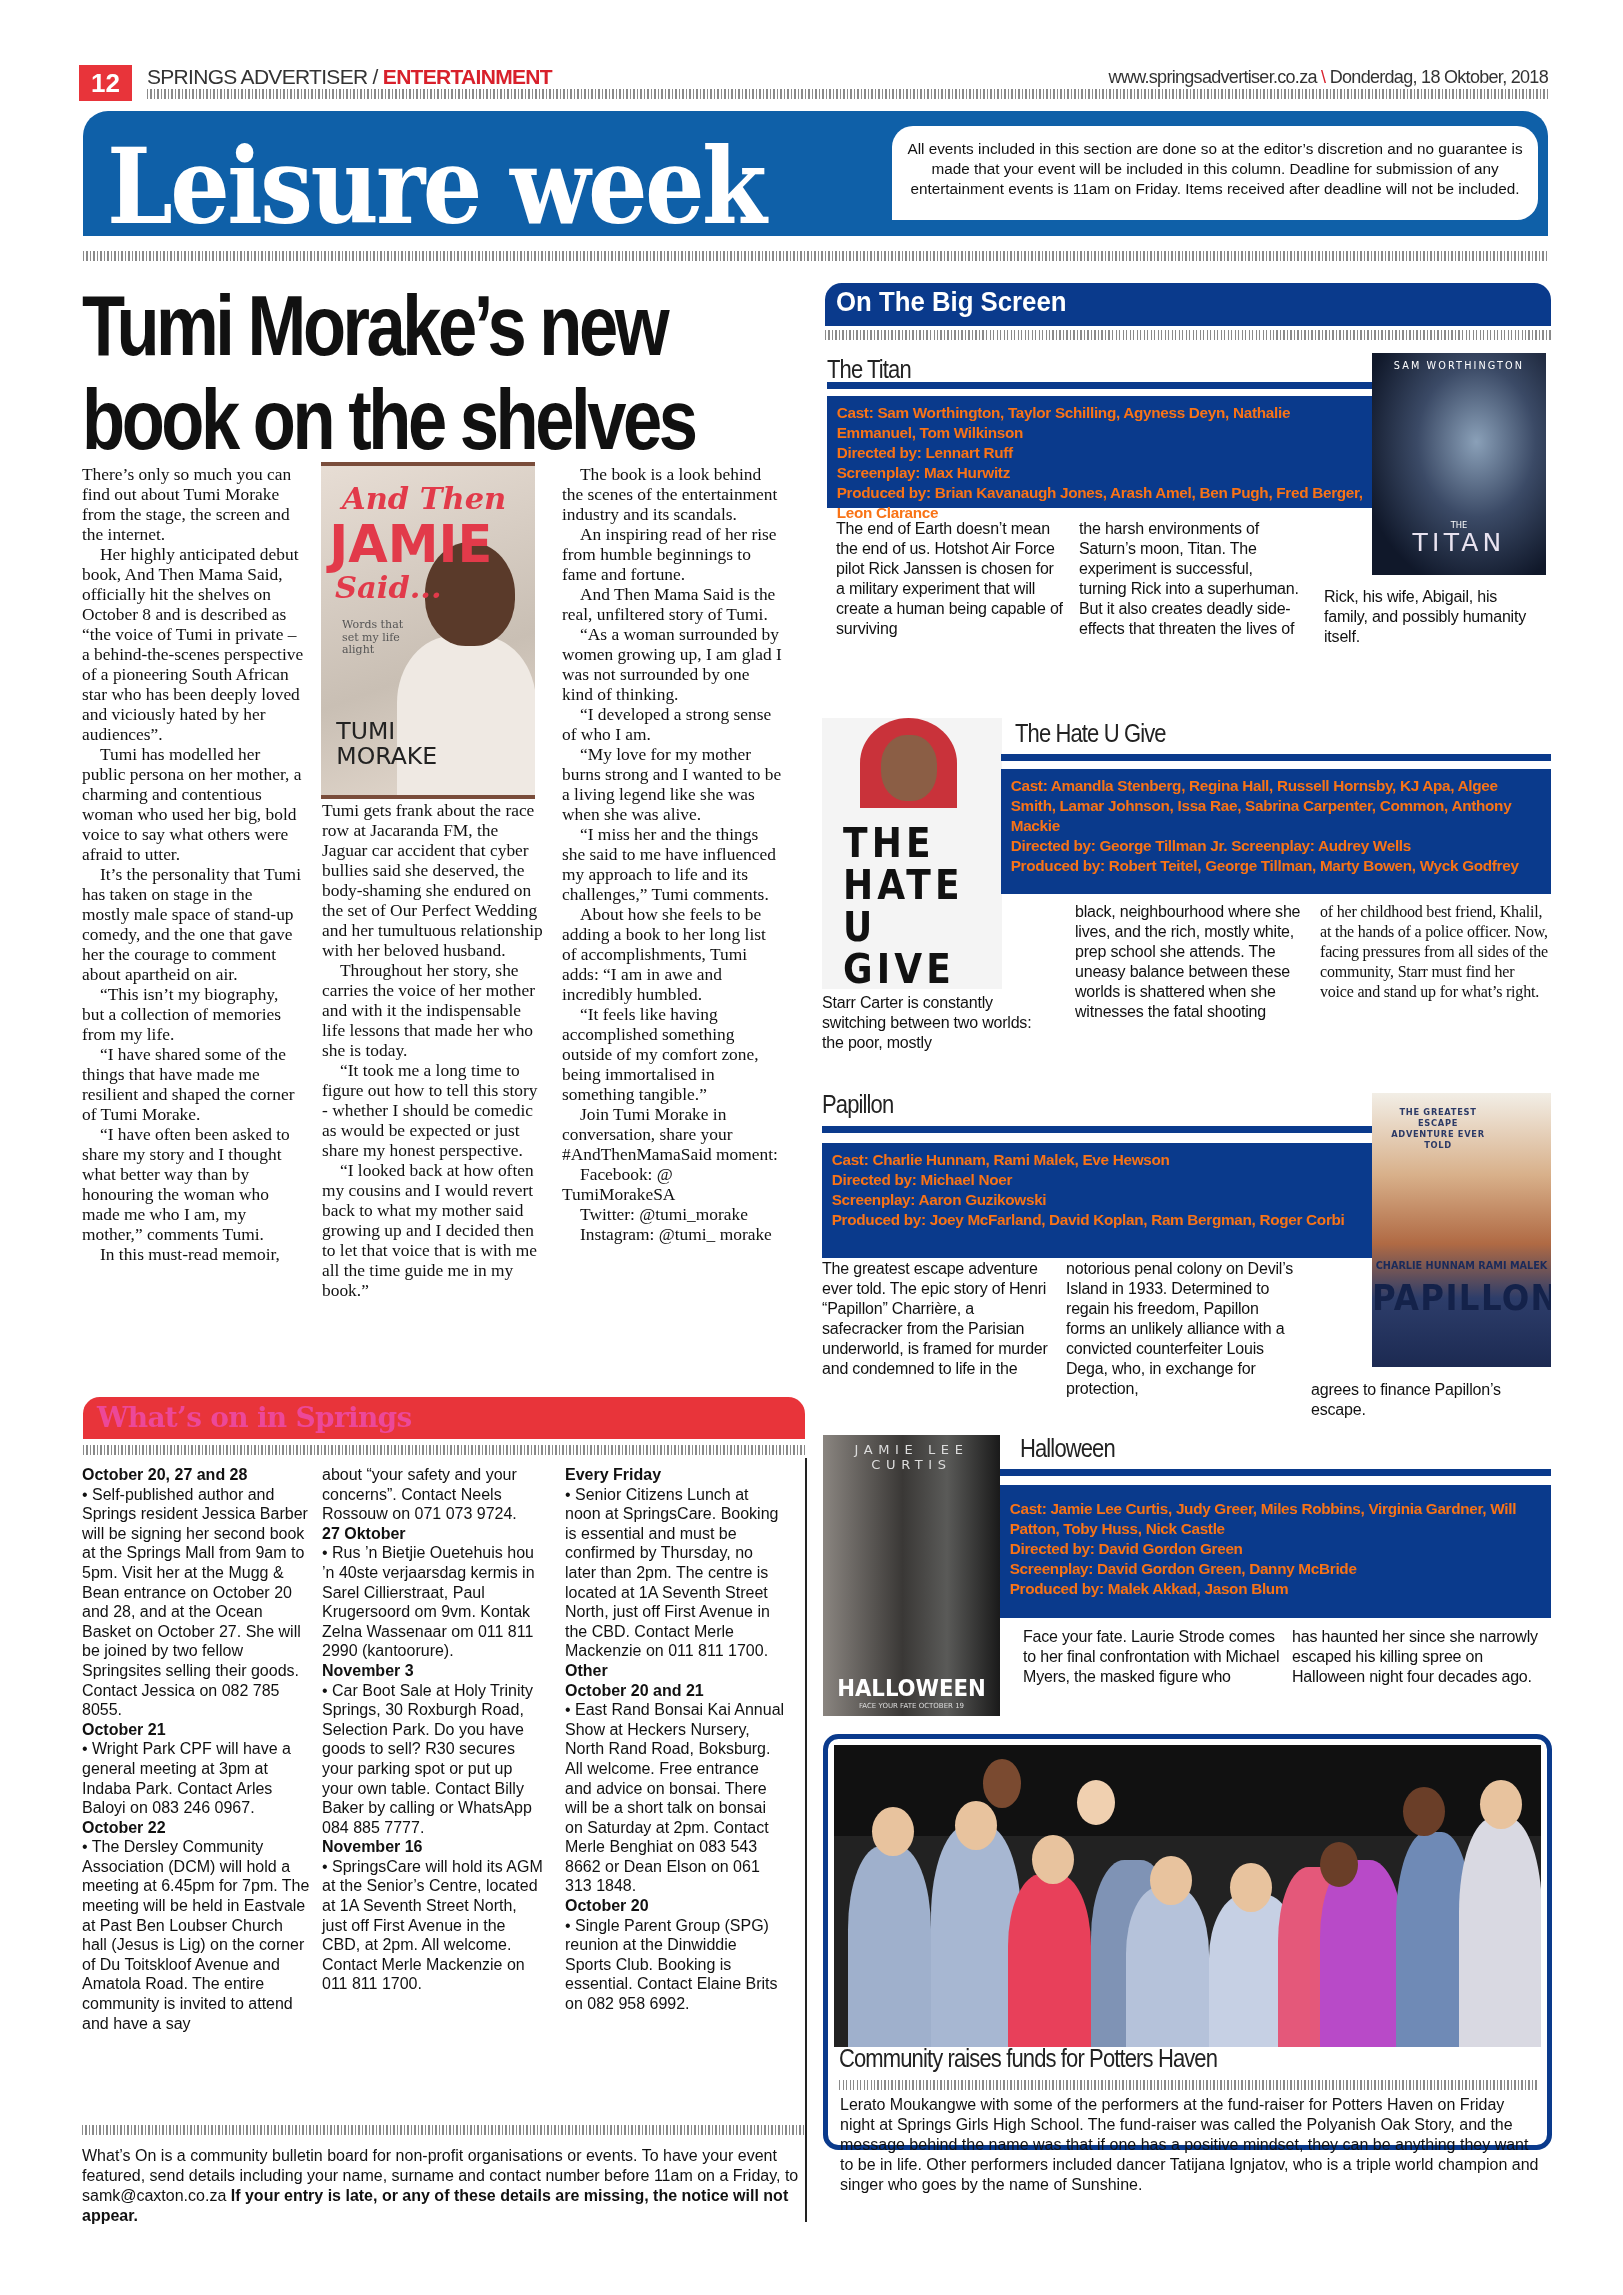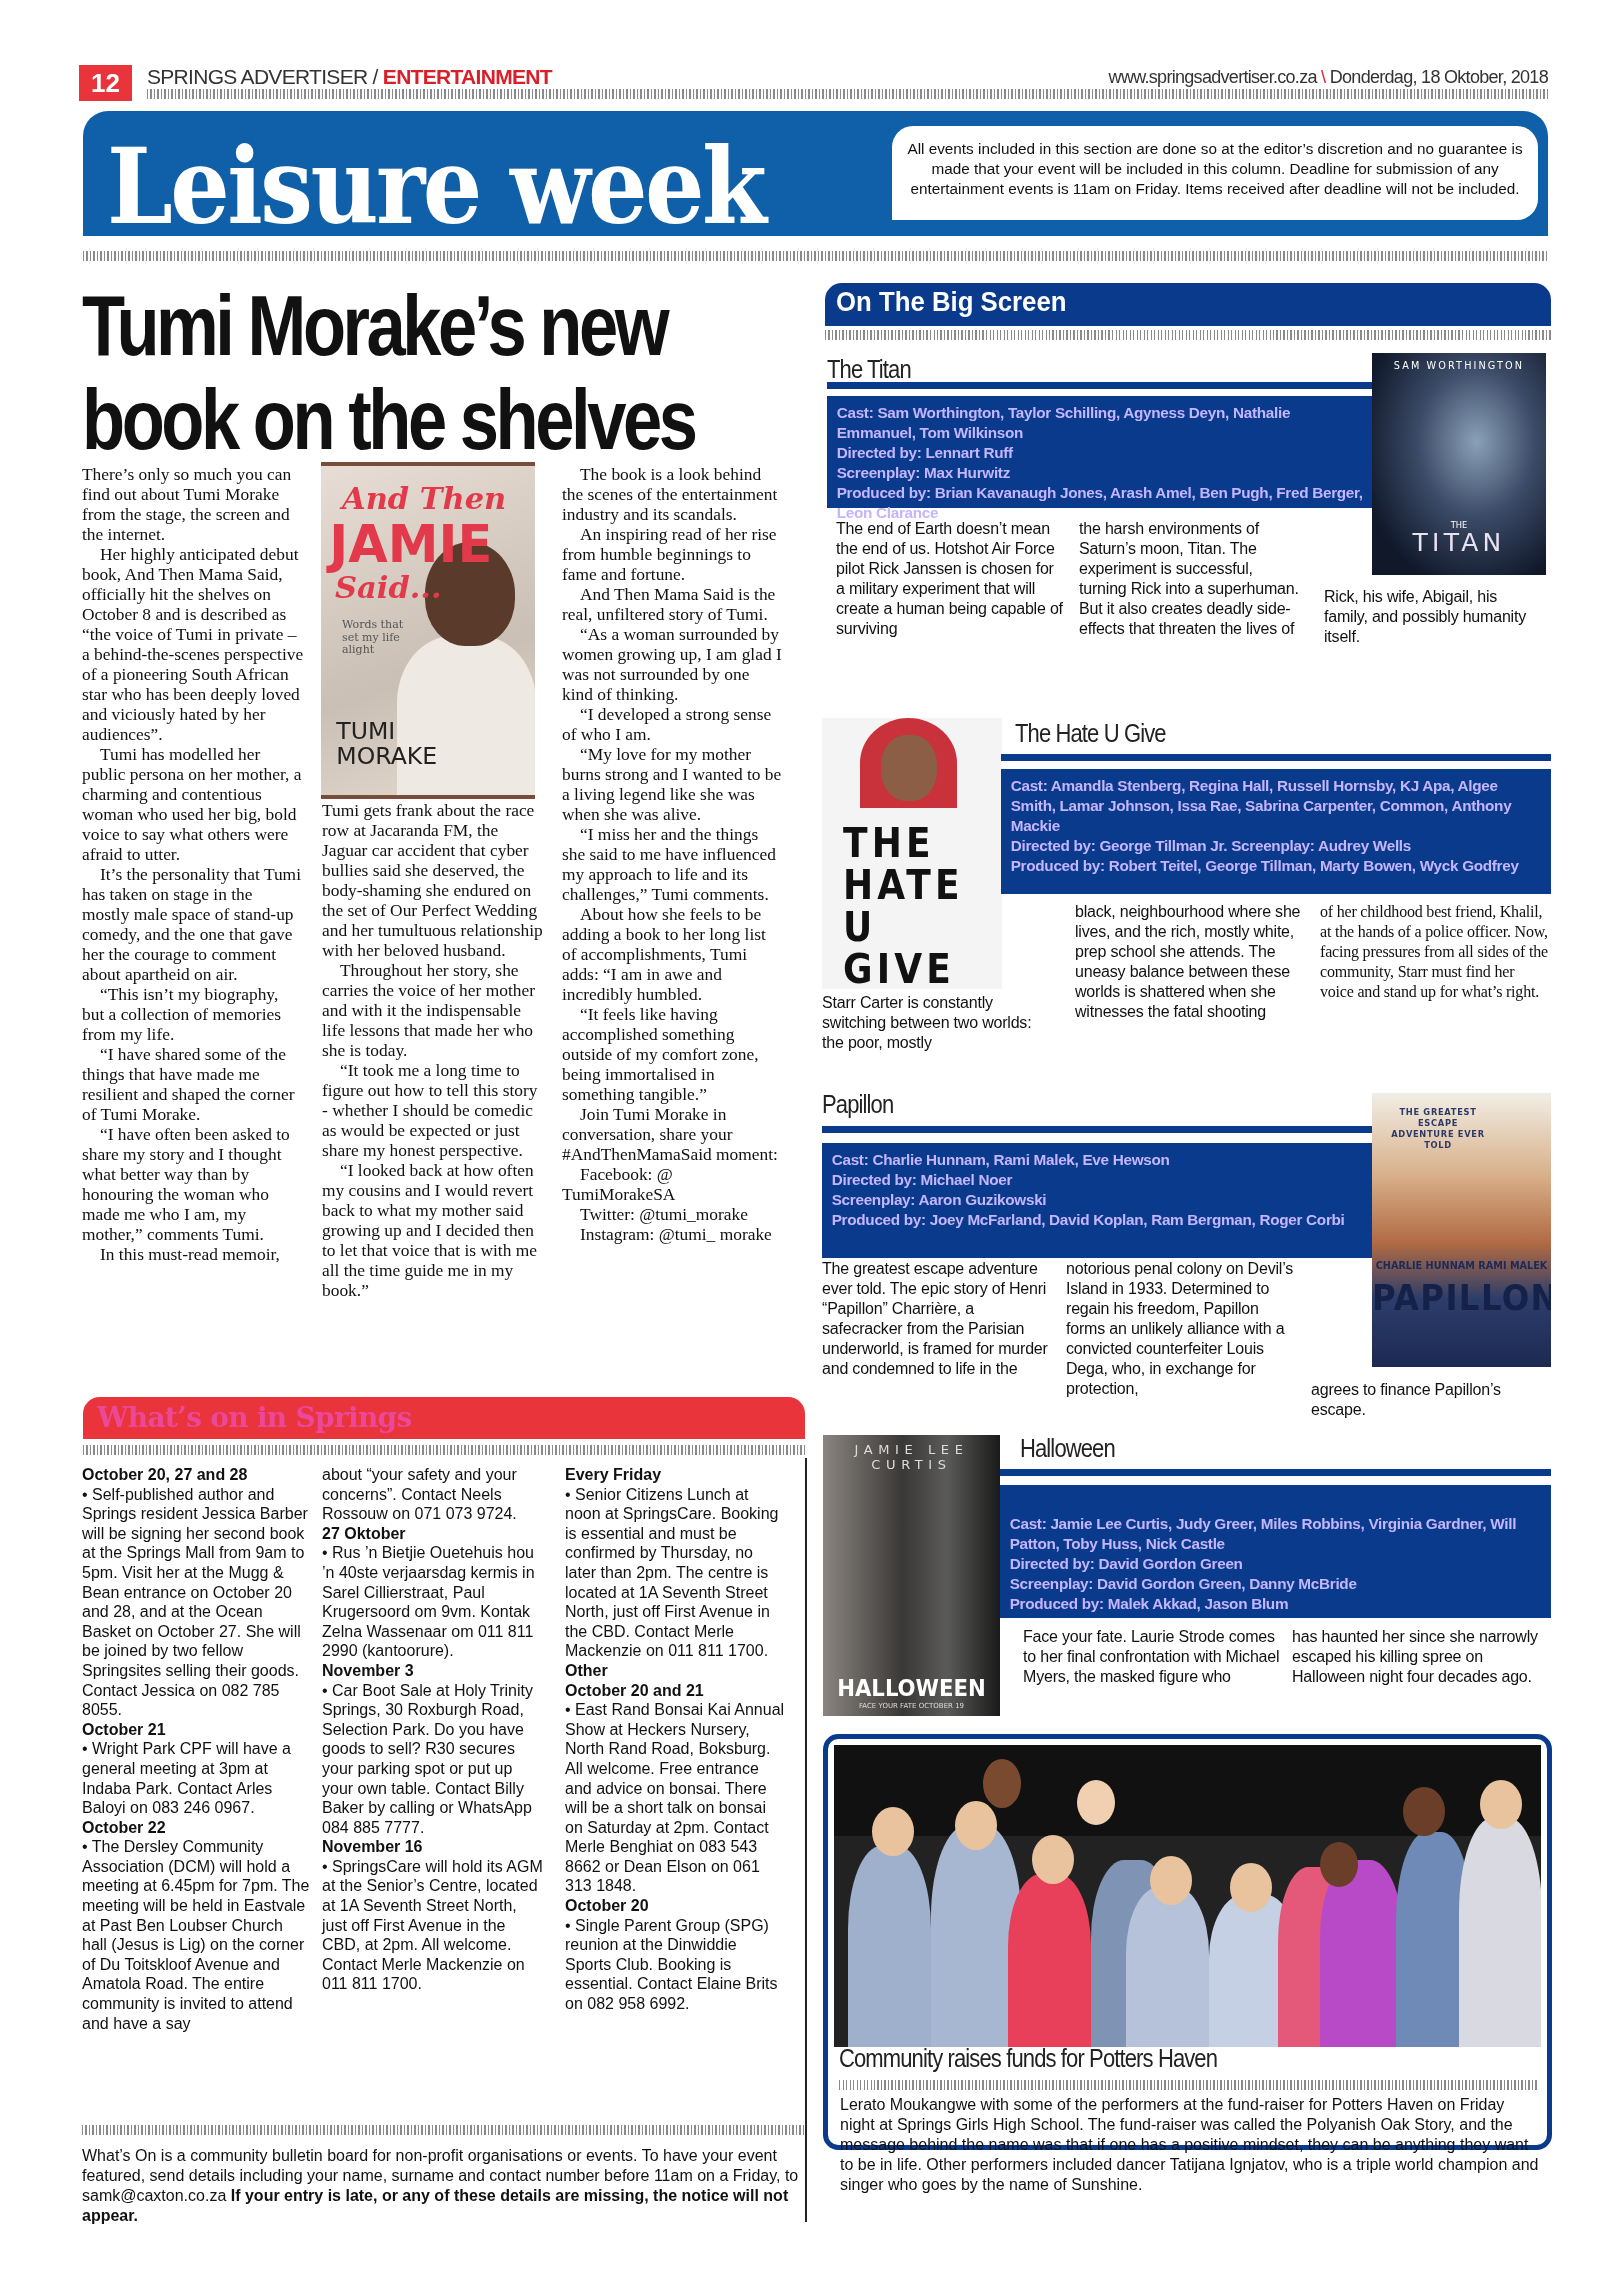--- a/index.html
+++ b/index.html
@@ -38,21 +38,21 @@
   .book .t4 { position: absolute; left: 21px; top: 153px; font: 11px "DejaVu Serif", serif; color: #555; width: 69px; line-height: 12.5px; }
   .book .face { position: absolute; left: 104px; top: 76px; width: 90px; height: 104px; border-radius: 50% 50% 45% 45%; background: #5a3a2a; }
   .book .body { position: absolute; left: 76px; top: 170px; width: 139px; height: 167px; border-radius: 40% 40% 0 0; background: #efe9e3; }
   .book .author { position: absolute; left: 15.3px; top: 253px; font: 23.6px "DejaVu Sans", sans-serif; color: #222; line-height: 25px; }
 
   
   .bigscreen-bar { left: 825px; top: 283px; width: 726px; height: 43px; background: #0a3a8c; border-radius: 16.7px 16.7px 0 0; }
   .bigscreen-title { left: 836px; top: 286px; font: bold 28px "Liberation Sans", sans-serif; color: #fff; transform: scaleX(0.92); transform-origin: left; }
   .movie-title { position: absolute; font: 25px "Liberation Sans Narrow", "Liberation Sans", sans-serif; color: #222; letter-spacing: -1px; transform: scaleX(0.88); transform-origin: left; }
   .movie-underline { position: absolute; height: 7px; background: #0a3a8c; }
-  .credits { position: absolute; background: #0a3a8c; color: #c4b5fd; font: bold 15.3px "Liberation Sans", sans-serif; line-height: 20px; padding: 7px 9.7px; letter-spacing: -0.3px; }
+  .credits { position: absolute; background: #0a3a8c; color: #f97316; font: bold 15.3px "Liberation Sans", sans-serif; line-height: 20px; padding: 7px 9.7px; letter-spacing: -0.3px; }
   .synop { position: absolute; font: 16px "Liberation Sans", sans-serif; line-height: 20px; color: #111; letter-spacing: -0.2px; }
 
   .poster { position: absolute; overflow: hidden; }
   .poster .lbl { position: absolute; color: #fff; font-family: "DejaVu Sans", sans-serif; text-align: center; width: 100%; }
 
   .whatson-bar { left: 83px; top: 1397px; width: 722px; height: 42px; background: #e8343a; border-radius: 16.7px 16.7px 0 0; }
   .whatson-title { left: 97px; top: 1401px; font: 900 28px "DejaVu Serif", serif; color: #ec4899; letter-spacing: -0.7px; }
   .ev { position: absolute; font: 16px "Liberation Sans", sans-serif; line-height: 19.6px; color: #111; }
   .ev .d { font-weight: bold; display: block; }
   .footer-note { left: 82px; top: 2146px; width: 722px; font: 16px "Liberation Sans", sans-serif; line-height: 20px; color: #111; }
@@ -196,21 +196,21 @@
   <div class="lbl" style="top:184px;font:bold 36px 'DejaVu Sans Condensed','DejaVu Sans',sans-serif;color:#14224a;letter-spacing:1.4px;">PAPILLON</div>
 </div>
 
 <div class="poster" style="left:823px;top:1435px;width:177px;height:281px;background:linear-gradient(90deg,#8a8580 0%,#3a3836 45%,#5a5a58 70%,#1a1a1a 100%);">
   <div class="lbl" style="top:7px;font-size:13px;letter-spacing:5.6px;color:#ddd;">JAMIE LEE CURTIS</div>
   <div class="lbl" style="top:239px;font:bold 23.6px 'DejaVu Sans Condensed','DejaVu Sans',sans-serif;">HALLOWEEN</div>
   <div class="lbl" style="top:267px;font-size:7px;color:#ddd;">FACE YOUR FATE  OCTOBER 19</div>
 </div>
 <div class="movie-title" style="left:1020px;top:1434px;">Halloween</div>
 <div class="movie-underline" style="left:1000px;top:1469px;width:551px;"></div>
-<div class="credits" style="left:1000px;top:1485px;width:551px;height:133px;padding-top:29px;">
+<div class="credits" style="left:1000px;top:1485px;width:551px;height:133px;padding-top:14px;">
   <div>Cast: Jamie Lee Curtis, Judy Greer, Miles Robbins, Virginia Gardner, Will Patton, Toby Huss, Nick Castle</div>
   <div>Directed by: David Gordon Green</div>
   <div>Screenplay: David Gordon Green, Danny McBride</div>
   <div>Produced by: Malek Akkad, Jason Blum</div>
 </div>
 <div class="synop" style="left:1023px;top:1627px;width:257px;">Face your fate. Laurie Strode comes to her final confrontation with Michael Myers, the masked figure who</div>
 <div class="synop" style="left:1292px;top:1627px;width:250px;">has haunted her since she narrowly escaped his killing spree on Halloween night four decades ago.</div>
 
 <div class="abs whatson-bar"></div>
 <div class="abs whatson-title">What’s on in Springs</div>

